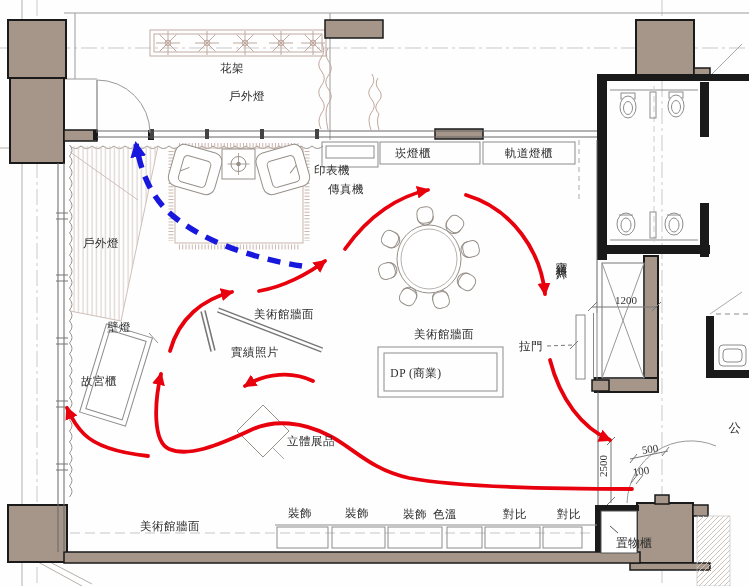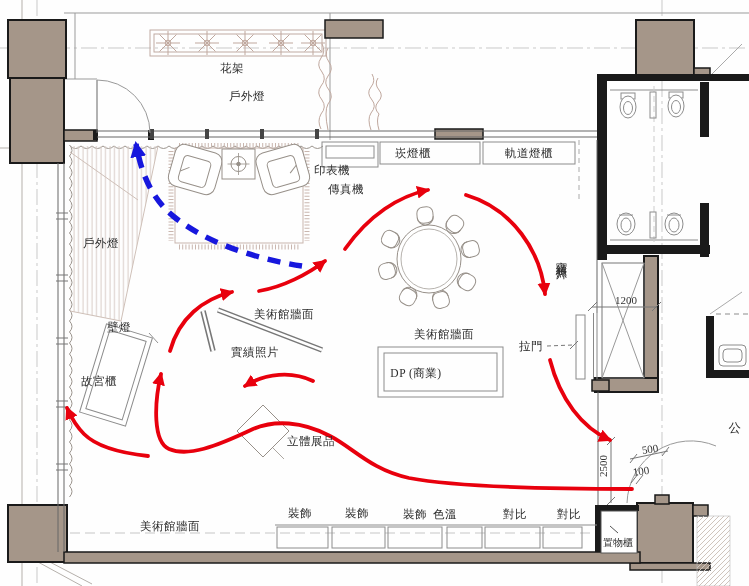--- a/index.html
+++ b/index.html
@@ -1,21 +1,21 @@
 <!DOCTYPE html>
 <html><head>
 <meta charset="utf-8">
 <style>
   html,body{margin:0;padding:0;background:#fff;}
   #plan{position:relative;width:749px;height:586px;background:#fefefe;overflow:hidden;
         font-family:"Liberation Serif","DejaVu Serif",serif;}
   #plan svg{position:absolute;left:0;top:0;}
   .lbl{position:absolute;transform:translate(-50%,-50%);white-space:nowrap;
        font-size:11.5px;color:#2b2b2b;letter-spacing:.5px;z-index:5;}
-  .lbl.sm{font-size:10px;letter-spacing:0;}
+  .lbl.sm{font-size:12px;letter-spacing:0;margin-left:16px;}
   .lbl.vert{writing-mode:vertical-rl;letter-spacing:2px;}
   .dim{position:absolute;transform:translate(-50%,-50%);white-space:nowrap;
        font-size:11px;color:#333;z-index:5;}
   .dim.r90{transform:translate(-50%,-50%) rotate(-90deg);}
   .dim.tilt{transform:translate(-50%,-50%) rotate(-8deg);}
 </style>
 </head>
 <body>
 
 <div id="plan">

